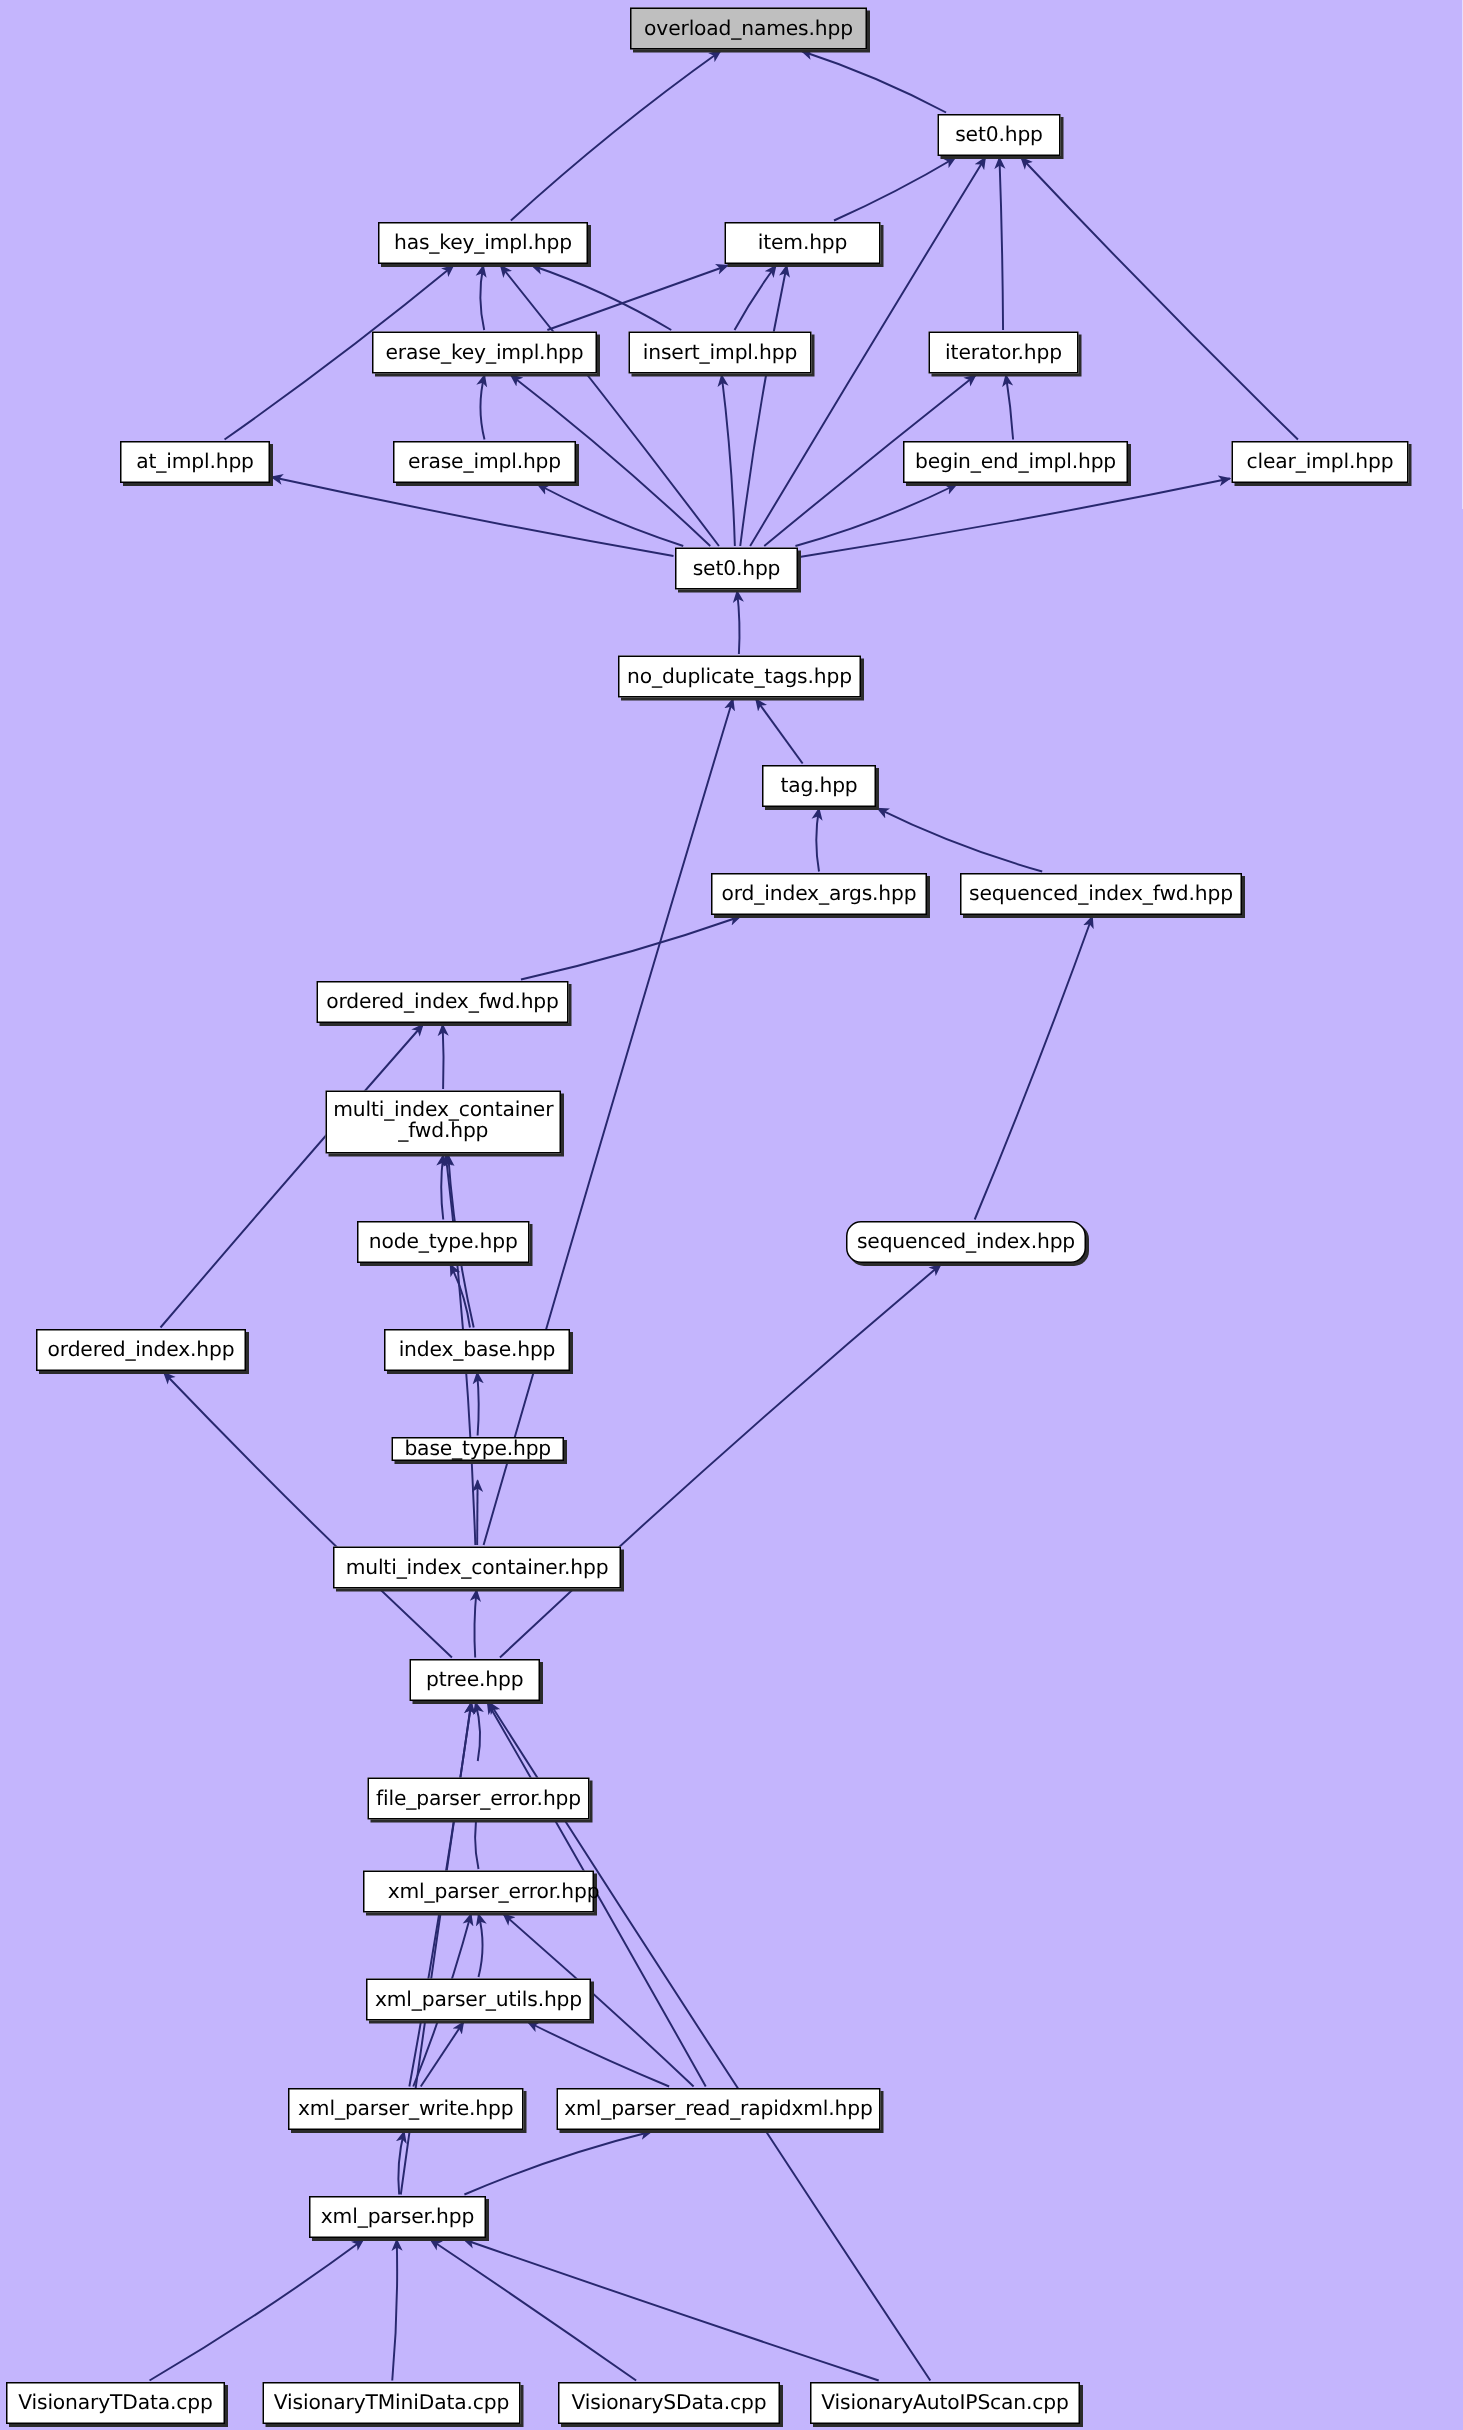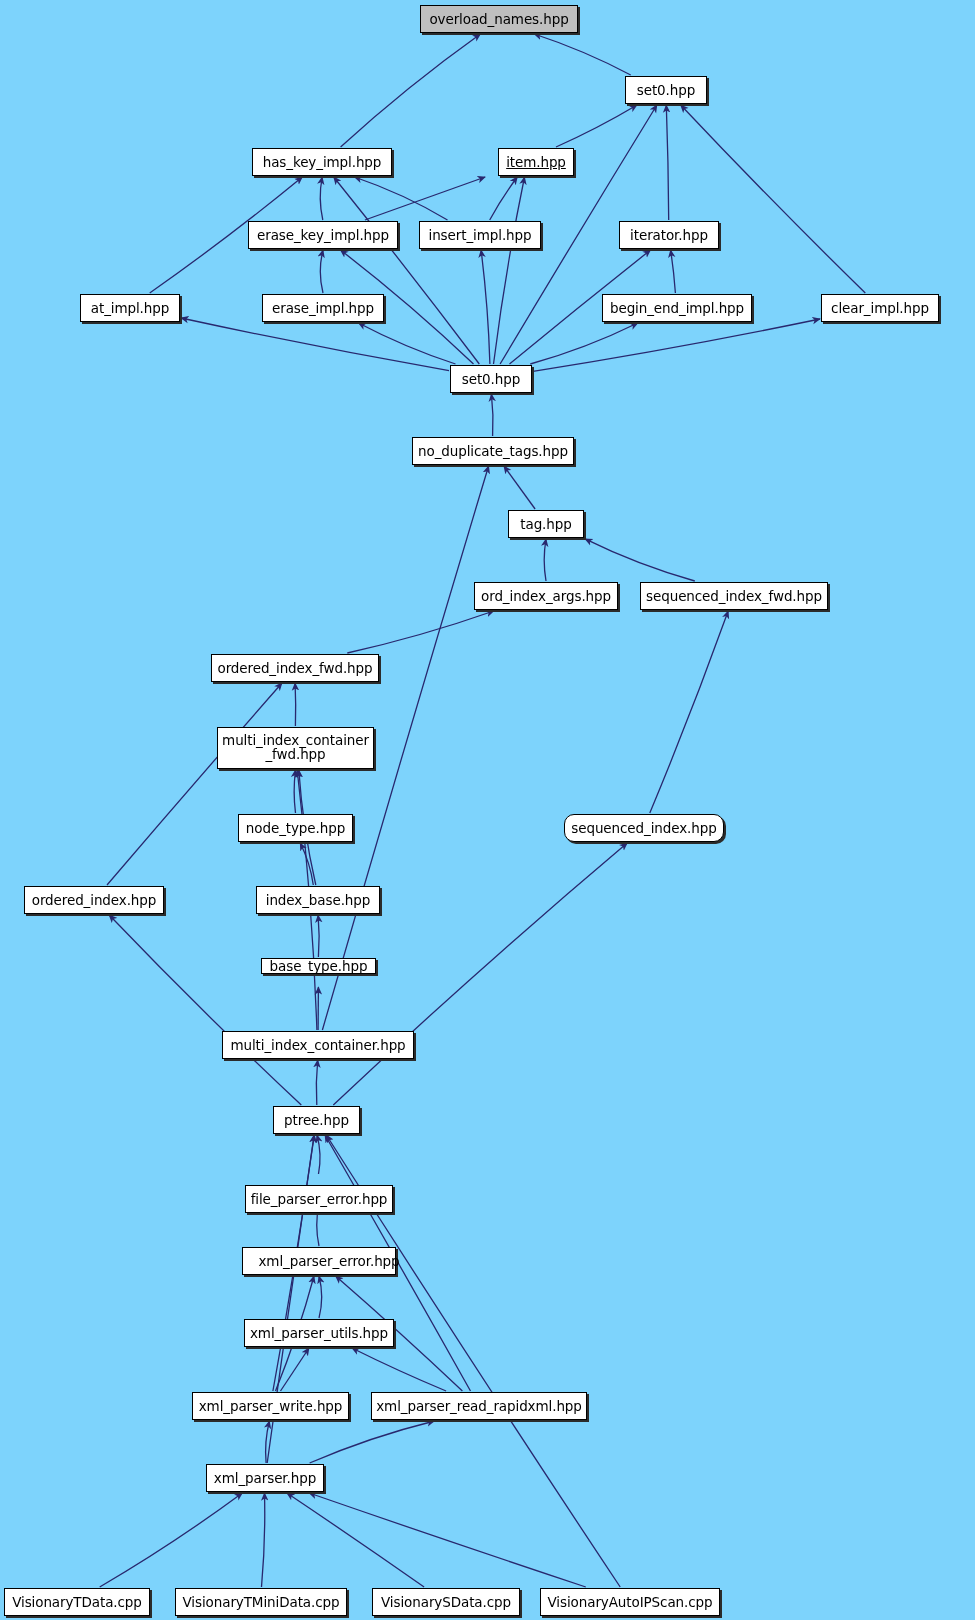--- a/index.html
+++ b/index.html
@@ -4,21 +4,21 @@
 <style>
   html, body {
     margin: 0;
     padding: 0;
     background: #ffffff;
   }
   #graph-root {
     position: relative;
     width: 975px;
     height: 1620px;
-    background: #7dd3fc;
+    background: #c4b5fd;
     font-family: "DejaVu Sans", "Liberation Sans", sans-serif;
     overflow: hidden;
   }
   svg#edges {
     position: absolute;
     left: 0;
     top: 0;
     width: 975px;
     height: 1620px;
   }
@@ -113,21 +113,21 @@
       <path d="M 266.1 1463.0 Q 264.2 1441.7 269.4 1421.0" fill="none" stroke="#28286e" stroke-width="1.3" marker-end="url(#ah)"></path>
       <path d="M 309.6 1463.0 Q 370.3 1436.9 434.4 1421.0" fill="none" stroke="#28286e" stroke-width="1.3" marker-end="url(#ah)"></path>
       <path d="M 99.7 1587.0 Q 173.5 1543.8 242.3 1493.0" fill="none" stroke="#28286e" stroke-width="1.3" marker-end="url(#ah)"></path>
       <path d="M 261.5 1587.0 Q 265.7 1540.1 264.5 1493.0" fill="none" stroke="#28286e" stroke-width="1.3" marker-end="url(#ah)"></path>
       <path d="M 424.1 1587.0 Q 356.0 1539.3 286.9 1493.0" fill="none" stroke="#28286e" stroke-width="1.3" marker-end="url(#ah)"></path>
       <path d="M 585.8 1587.0 Q 447.2 1540.9 309.2 1493.0" fill="none" stroke="#28286e" stroke-width="1.3" marker-end="url(#ah)"></path>
     </svg>
 <div class="node highlight shadow" style="left: 420px; top: 5px; width: 158px; height: 28px;">overload_names.hpp</div>
     <div class="node shadow" style="left: 625px; top: 76px; width: 82px; height: 28px;">set0.hpp</div>
     <div class="node shadow" style="left: 252px; top: 148px; width: 140px; height: 28px;">has_key_impl.hpp</div>
-    <div class="node shadow" style="left: 498px; top: 148px; width: 76px; height: 28px; text-decoration: underline;">item.hpp</div>
+    <div class="node shadow" style="left: 483px; top: 148px; width: 104px; height: 28px;">item.hpp</div>
     <div class="node shadow" style="left: 248px; top: 221px; width: 150px; height: 28px;">erase_key_impl.hpp</div>
     <div class="node shadow" style="left: 419px; top: 221px; width: 122px; height: 28px;">insert_impl.hpp</div>
     <div class="node shadow" style="left: 619px; top: 221px; width: 100px; height: 28px;">iterator.hpp</div>
     <div class="node shadow" style="left: 80px; top: 294px; width: 100px; height: 28px;">at_impl.hpp</div>
     <div class="node shadow" style="left: 262px; top: 294px; width: 122px; height: 28px; text-align: center;">erase_impl.hpp</div>
     <div class="node shadow" style="left: 602px; top: 294px; width: 150px; height: 28px; text-align: right;">begin_end_impl.hpp</div>
     <div class="node shadow" style="left: 821px; top: 294px; width: 118px; height: 28px;">clear_impl.hpp</div>
     <div class="node shadow" style="left: 450px; top: 365px; width: 82px; height: 28px;">set0.hpp</div>
     <div class="node shadow" style="left: 412px; top: 437px; width: 162px; height: 28px;">no_duplicate_tags.hpp</div>
     <div class="node shadow" style="left: 508px; top: 510px; width: 76px; height: 28px;">tag.hpp</div>

